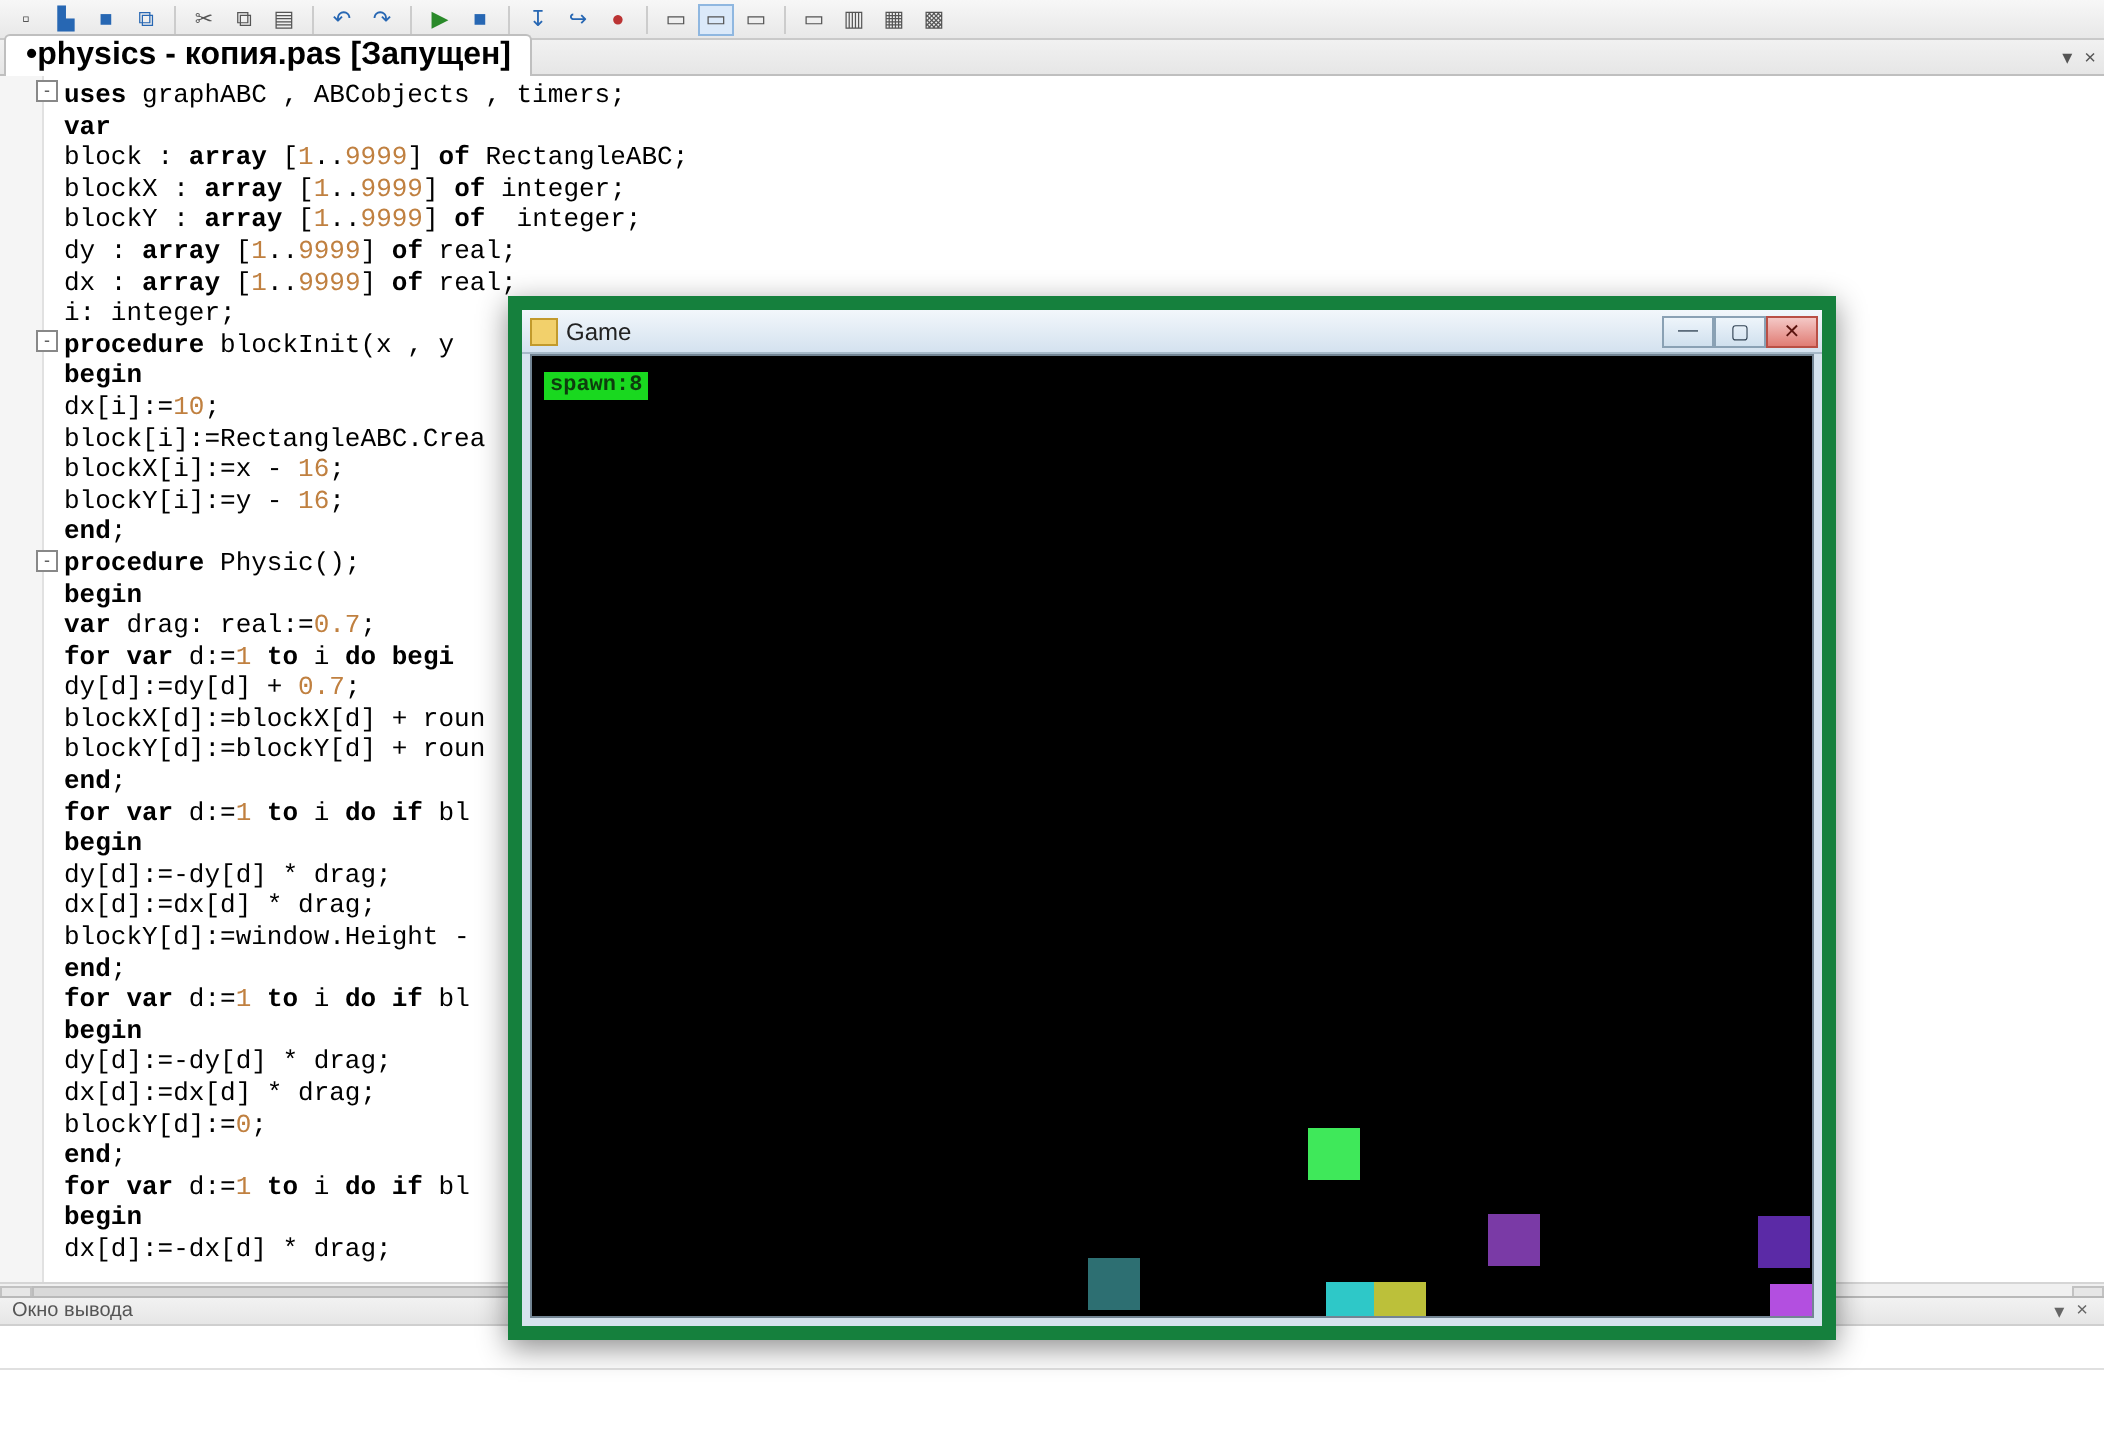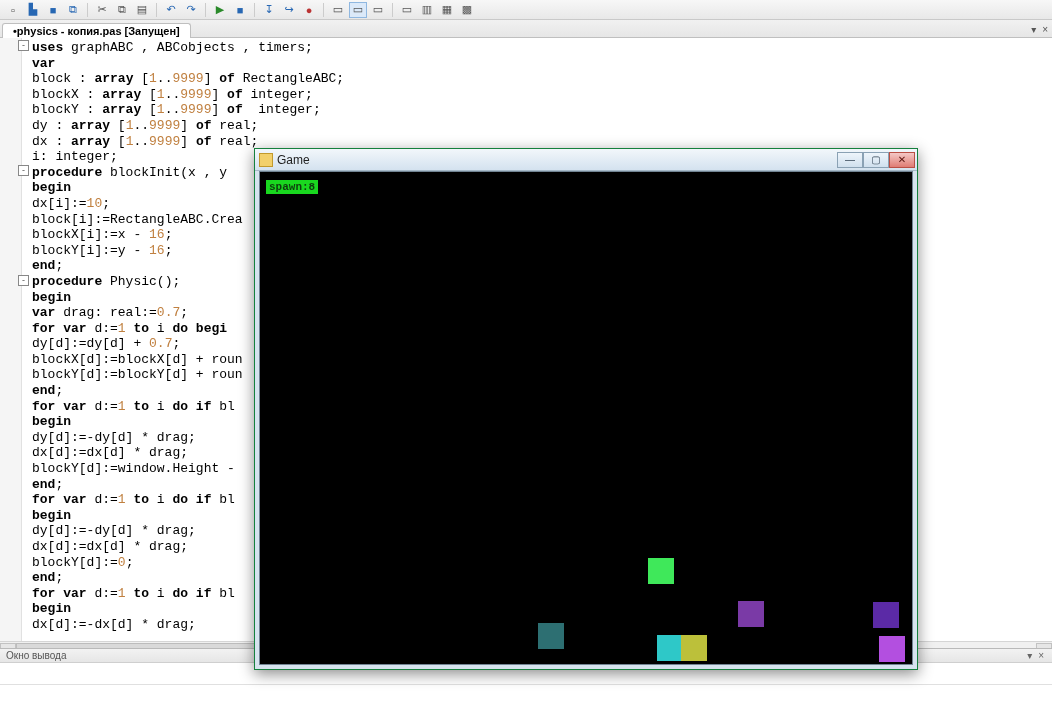--- a/index.html
+++ b/index.html
@@ -34,21 +34,21 @@
   
   .tabstrip {
     height: 18px;
     background: linear-gradient(#f1f1f1,#e6e6e6);
     border-bottom: 1px solid #bfbfbf;
     display:flex; align-items:flex-end; padding-left:2px;
   }
   .tab {
     background:#fff; border:1px solid #bfbfbf; border-bottom:none;
     border-radius:3px 3px 0 0;
-    padding:1px 10px; font-size:11px;
+    padding:1px 10px; font-size:16px;
     font-weight:bold;
     position:relative; top:1px;margin-top:24px;
   }
   .pane-controls {
     position:absolute; right:2px; top:20px; height:18px;
     display:flex; align-items:center; gap:2px;
     font-size:10px; color:#555;
   }
   .pane-controls span{cursor:default; padding:0 2px;}
 
@@ -103,21 +103,21 @@
   .bottom{
     position:absolute; left:0; right:0; bottom:0; height:36px;
     background:#fff; border-top:1px solid #e0e0e0;
   }
 
   
   .gamewin{
     position:absolute;
     left:254px; top:148px; width:664px; height:522px;
     box-shadow:0 4px 14px rgba(0,0,0,0.45);
-    border:1px solid #15803d;
+    border:7px solid #15803d;
     background:#d6e3ee;
   }
   .gw-titlebar{
     height:22px;
     background:linear-gradient(#f2f7fb,#d4e2ef);
     display:flex;align-items:center;
     border-bottom:1px solid #a6b9c8;
     padding:0 2px 0 4px;
   }
   .gw-icon{width:14px;height:14px;background:#f2d06b;border:1px solid #c29a2c;margin-right:4px;}

